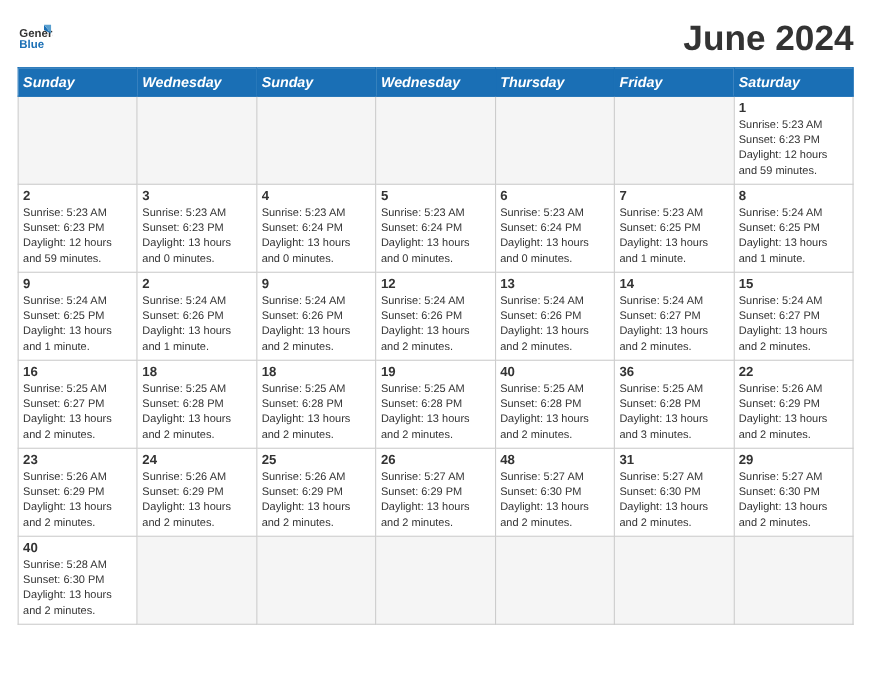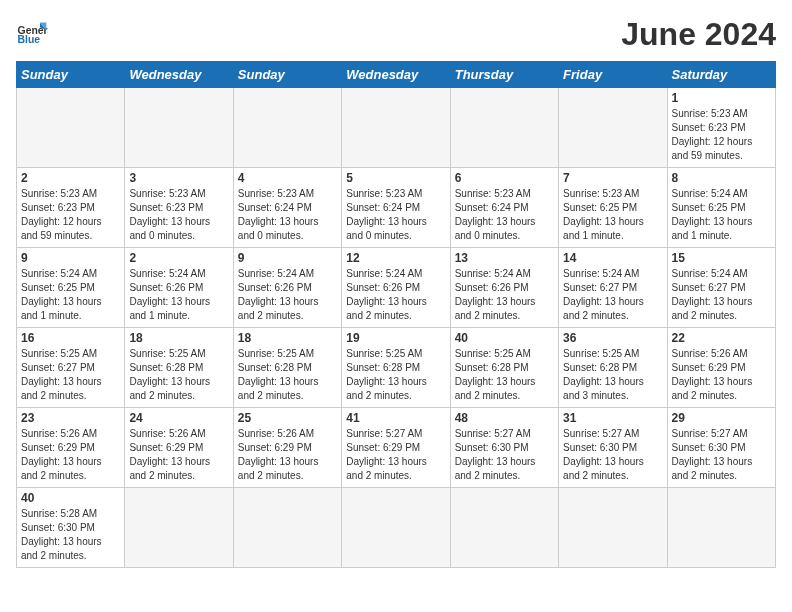--- a/index.html
+++ b/index.html
@@ -289,21 +289,21 @@
 and 2 minutes.</div>
         </td>
         <td>
           <div class="day-number">25</div>
           <div class="day-info" style="white-space: pre-line;">Sunrise: 5:26 AM
 Sunset: 6:29 PM
 Daylight: 13 hours
 and 2 minutes.</div>
         </td>
         <td>
-          <div class="day-number">41</div>
+          <div class="day-number">26</div>
           <div class="day-info" style="white-space: pre-line;">Sunrise: 5:27 AM
 Sunset: 6:29 PM
 Daylight: 13 hours
 and 2 minutes.</div>
         </td>
         <td>
           <div class="day-number">48</div>
           <div class="day-info" style="white-space: pre-line;">Sunrise: 5:27 AM
 Sunset: 6:30 PM
 Daylight: 13 hours

